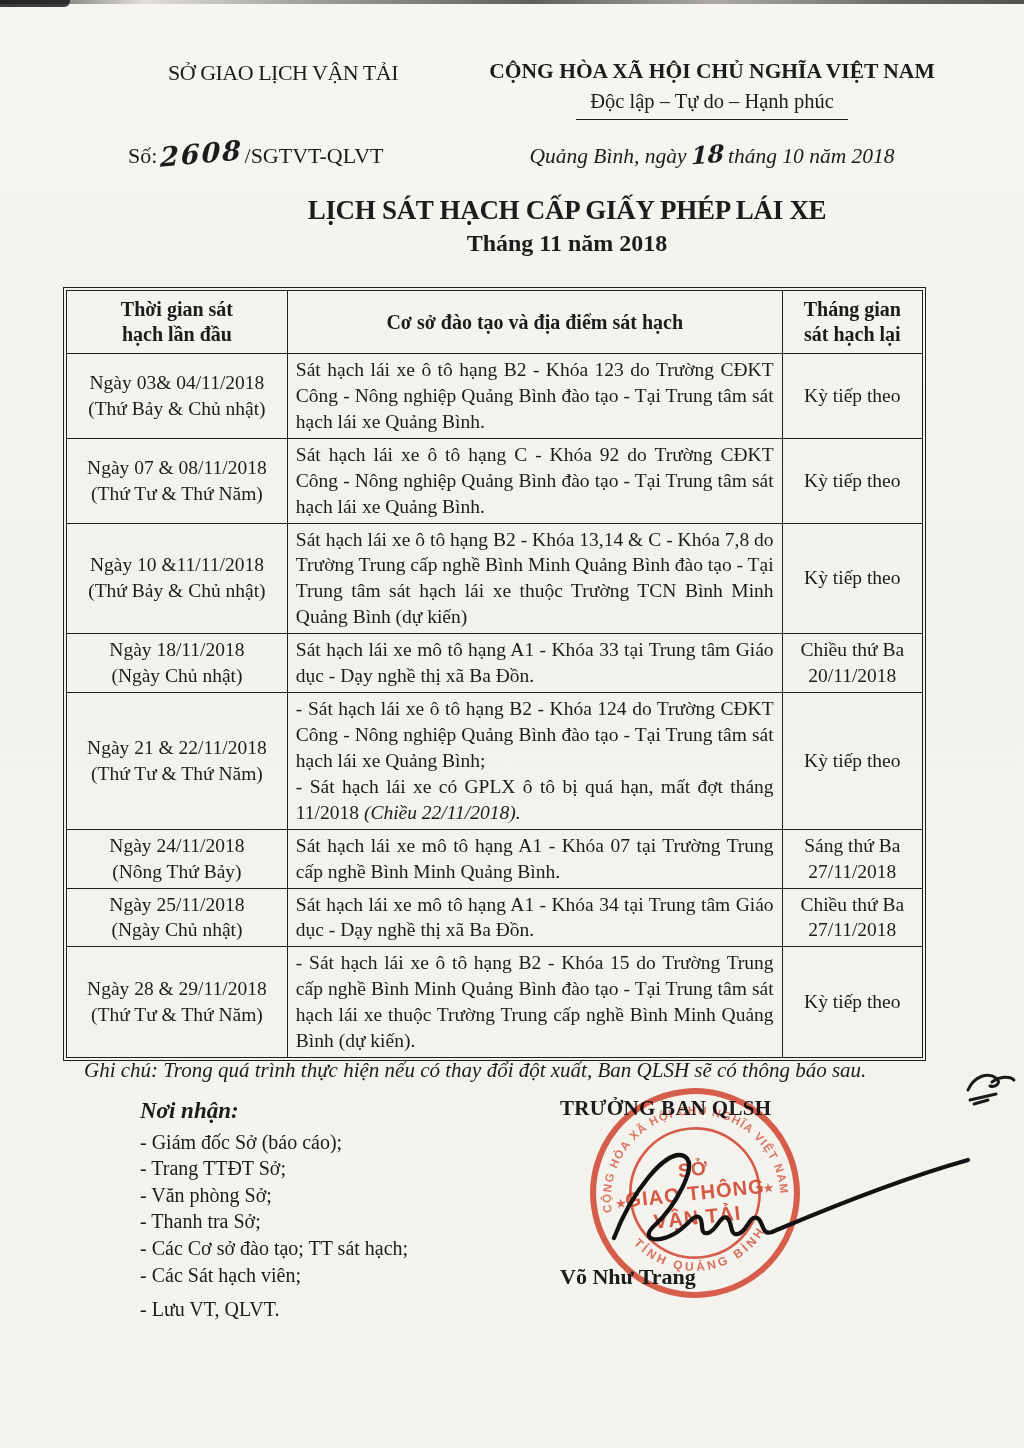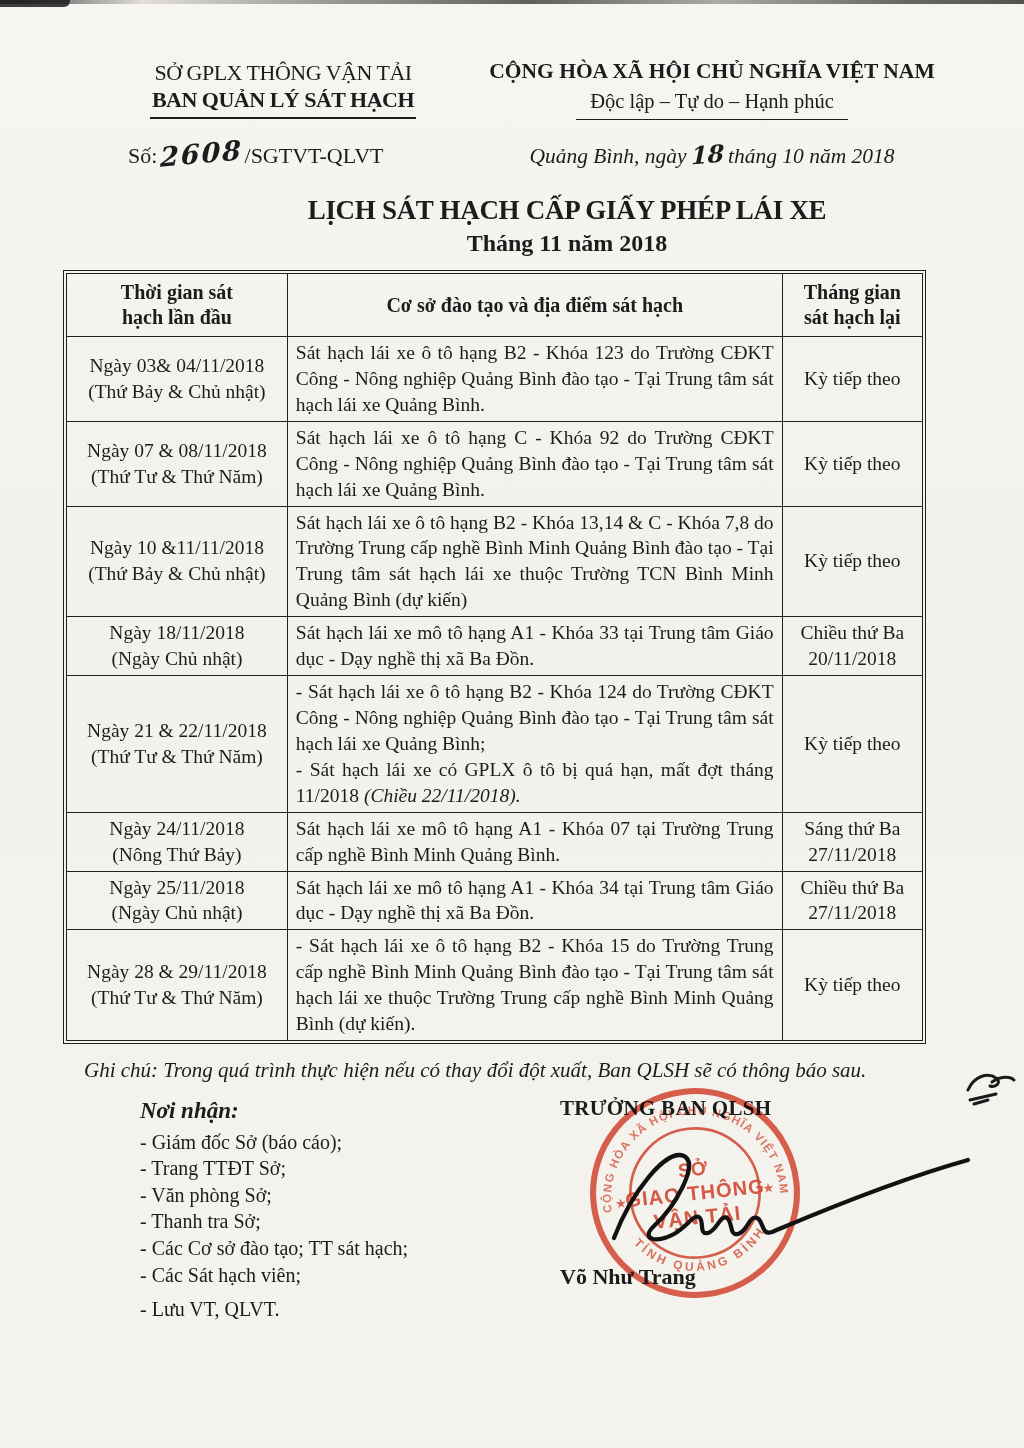--- a/index.html
+++ b/index.html
@@ -28,21 +28,21 @@
   .nat-motto{font-size:20.5px;font-weight:normal;display:inline-block;border-bottom:1.8px solid #1c1c1c;padding:2px 14px 4px 14px;}
   .place-date{position:absolute;left:452px;top:140px;width:520px;text-align:center;font-style:italic;font-size:21.5px;}
   .hand-day{font-size:24px;margin:0 4px;}
 
   
   .title-block{position:absolute;left:120px;right:10px;top:194px;text-align:center;line-height:1.25;}
   .title-l1{font-size:27px;font-weight:bold;letter-spacing:-.3px;font-family:Liberation Serif, serif;}
   .title-l2{font-size:24px;font-weight:bold;}
 
   
-  .table-wrap{position:absolute;left:66px;top:273px;width:857px;}
+  .table-wrap{position:absolute;left:66px;top:290px;width:857px;}
   table.sched{border-collapse:collapse;width:100%;outline:1.6px solid #202020;outline-offset:2px;}
   .sched th,.sched td{border:1.6px solid #202020;padding:3px 8px;vertical-align:middle;}
   .sched th{font-size:20px;font-weight:bold;line-height:1.25;padding:6px 4px;}
   .sched td{font-size:19.5px;line-height:1.33;}
   td.c-date,td.c-retest,th{text-align:center;}
   td.c-desc{text-align:justify;}
   td.c-desc .para{margin:0;}
   col.w1{width:25.8%;}col.w2{width:57.8%;}col.w3{width:16.4%;}
 
   
@@ -61,22 +61,21 @@
   .paraph{position:absolute;left:962px;top:1066px;width:56px;height:44px;}
 </style>
 </head>
 <body>
 
 <div class="page">
   <div class="scan-top"></div>
   <div class="scan-corner"></div>
 
   <div class="org">
-    <div class="org-l1">SỞ GPLX THÔNG VẬN TẢI</div>
-    <div><span class="org-l2">BAN QUẢN LÝ SÁT HẠCH</span></div>
+    <div class="org-l1">SỞ GIAO LỊCH VẬN TẢI</div>
   </div>
   <div class="docnum">
     <span>Số:</span><span class="hand hand-num">2608</span><span>/SGTVT-QLVT</span>
   </div>
   <div class="national">
     <div class="nat-l1">CỘNG HÒA XÃ HỘI CHỦ NGHĨA VIỆT NAM</div>
     <div><span class="nat-motto">Độc lập – Tự do – Hạnh phúc</span></div>
   </div>
   <div class="place-date">
     <span>Quảng Bình, ngày</span><span class="hand hand-day">18</span><span>tháng 10 năm 2018</span>

